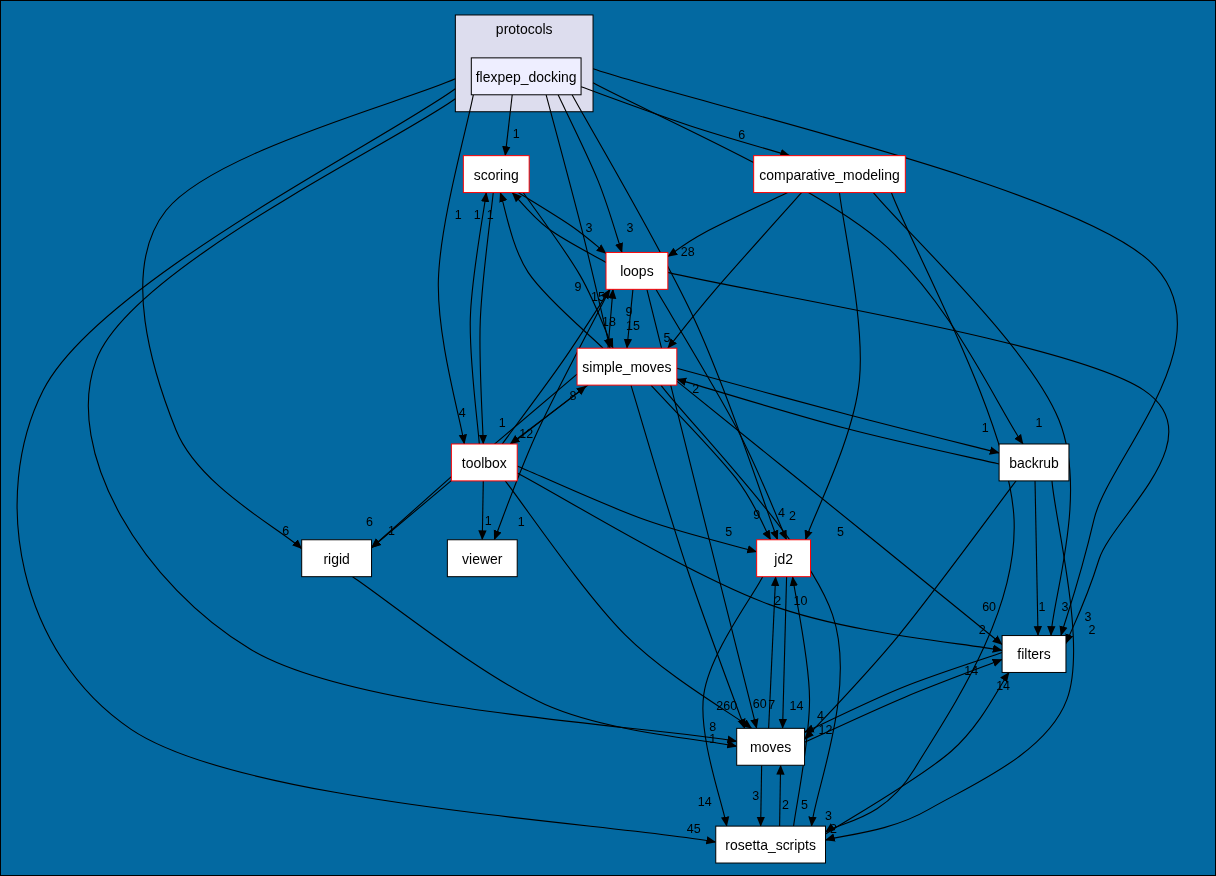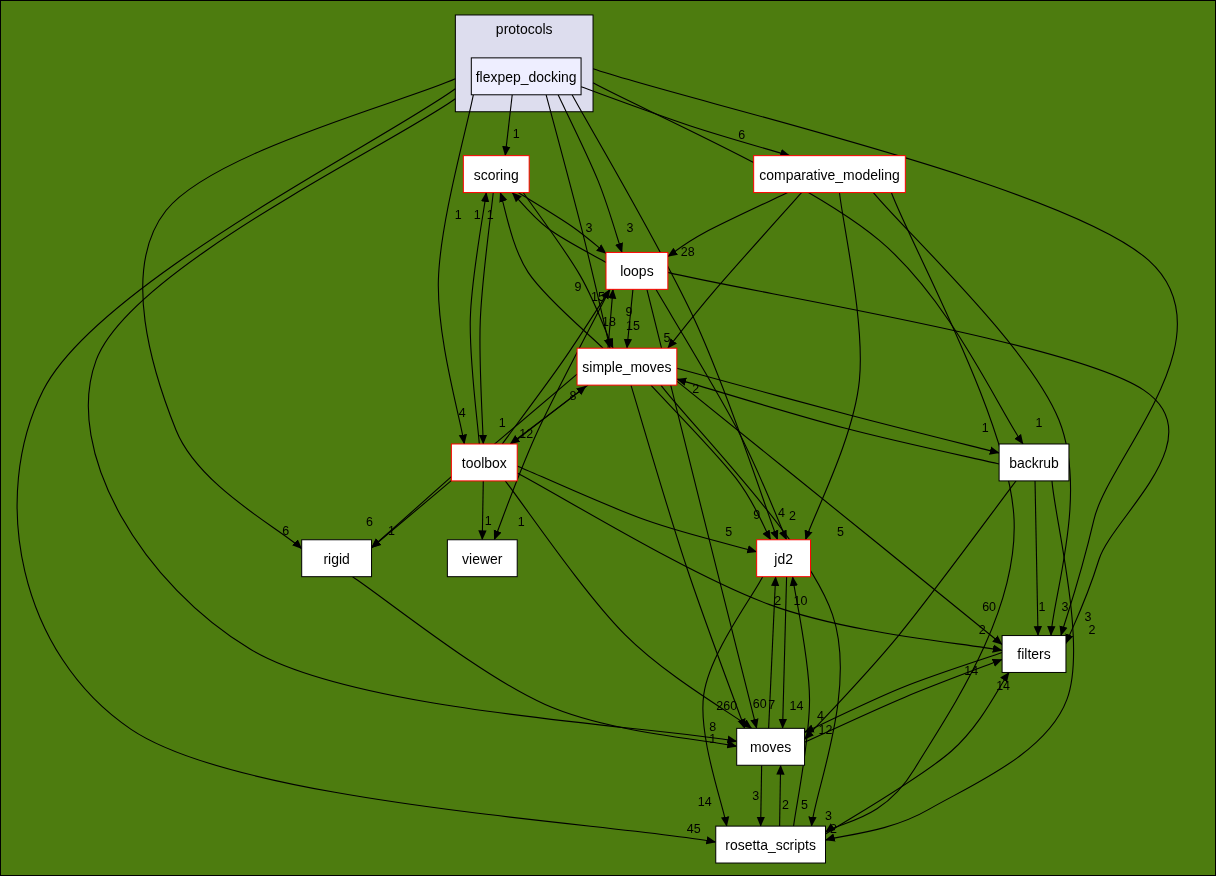--- a/index.html
+++ b/index.html
@@ -1,20 +1,20 @@
 <!DOCTYPE html>
 <html><head>
 <meta charset="utf-8">
 <style>
   html,body{margin:0;padding:0;background:#ffffff;}
   .stage{
     position:relative;
     width:1214px;height:874px;
     border:1px solid #000;
-    background:#4d7c0f;
+    background:#0369a1;
     font-family:"Liberation Sans",sans-serif;
     overflow:hidden;
   }
   svg{display:block;}
   text.node-label{font:14px "Liberation Sans",sans-serif;fill:#000;}
   text.edge-label{font:12.5px "Liberation Sans",sans-serif;fill:#000;}
   text.cluster-label{font:14px "Liberation Sans",sans-serif;fill:#000;}
   path.edge{fill:none;stroke:#000;stroke-width:1.1;}
   g.node{cursor:pointer;}
 </style>

